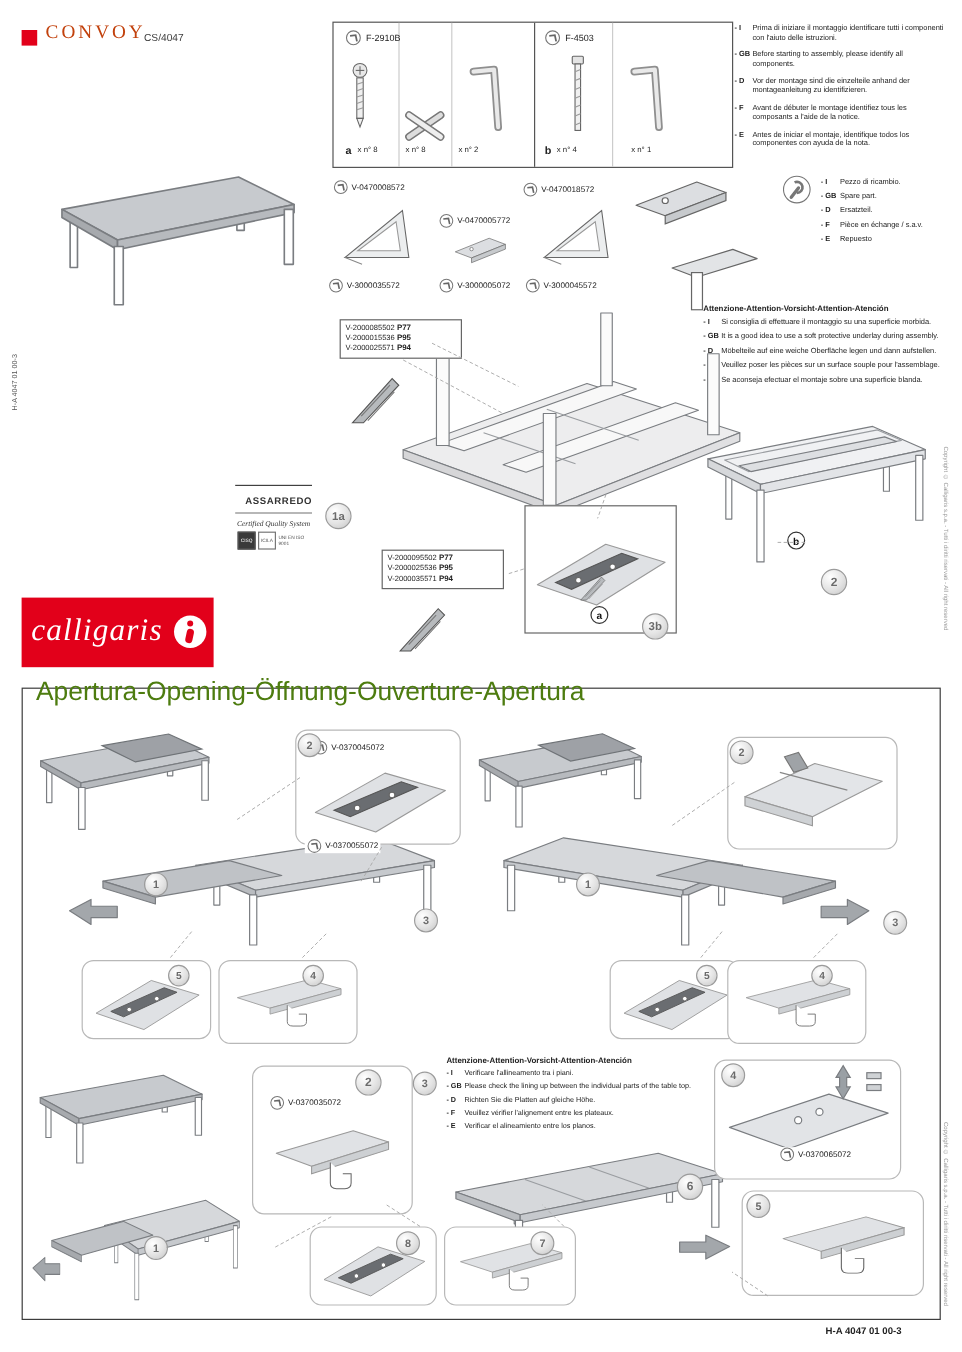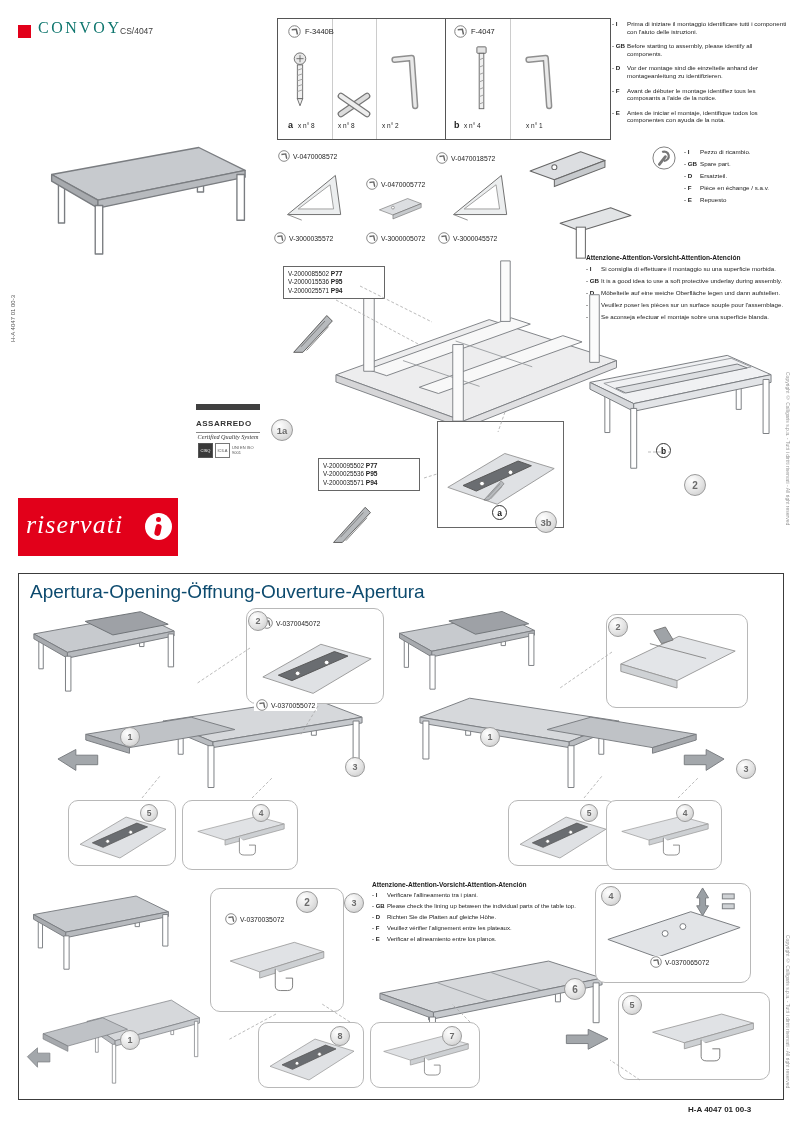--- a/index.html
+++ b/index.html
@@ -183,54 +183,54 @@
     <g id="sym-cornerB" stroke="#666" stroke-width="1">
       <polygon points="8,22 58,6 78,14 28,30" fill="#e2e4e6" stroke-linejoin="round"></polygon>
       <rect x="24" y="26" width="9" height="32" fill="#fff"></rect>
     </g>
   </defs>
 </svg>
 
 <div class="page">
 
   <div class="abs" style="left:18px;top:25px;width:13px;height:13px;background:#e2001a"></div>
-  <span class="abs serif" style="left:38px;top:19px;font-size:16px;letter-spacing:2.5px;color:#0f766e">CONVOY</span>
+  <span class="abs serif" style="left:38px;top:19px;font-size:16px;letter-spacing:2.5px;color:#c2410c">CONVOY</span>
   <span class="abs" style="left:120px;top:26px;font-size:8.5px;color:#3d3d3d">CS/4047</span>
   <div class="vtext up" style="left:10px;top:295px;font-size:6px;color:#555">H-A 4047 01 00-3</div>
 
   <svg class="abs" style="left:38px;top:130px" width="218" height="128" viewBox="0 0 160 95" preserveAspectRatio="none">
       <use href="#sym-table"></use>
     </svg>
 
   <div class="abs" style="left:277px;top:18px;width:334px;height:122px;border:1px solid #555">
     <div class="vl" style="left:54px;top:0;height:120px"></div>
     <div class="vl" style="left:98px;top:0;height:120px"></div>
     <div class="vl" style="left:167px;top:0;height:120px;background:#555"></div>
     <div class="vl" style="left:232px;top:0;height:120px"></div>
     <svg class="abs" style="left:10px;top:6px" width="13" height="13" viewBox="0 0 14 14">
         <use href="#sym-keyc"></use>
       </svg>
-    <span class="abs" style="left:27px;top:8px;font-size:7.5px">F-3440B</span>
+    <span class="abs" style="left:27px;top:8px;font-size:7.5px">F-2910B</span>
     <svg class="abs" style="left:14px;top:32px" width="16" height="58" viewBox="0 0 18 62">
         <use href="#sym-screw"></use>
       </svg>
     <svg class="abs" style="left:58px;top:72px" width="36" height="28" viewBox="0 0 44 34">
         <use href="#sym-dowel"></use>
       </svg>
     <svg class="abs" style="left:108px;top:30px" width="36" height="66" viewBox="0 0 42 72">
         <use href="#sym-allen"></use>
       </svg>
     <span class="abs" style="left:10px;top:101px;font-size:9px;font-weight:bold">a</span>
     <span class="abs" style="left:20px;top:103px;font-size:6.5px">x n° 8</span>
     <span class="abs" style="left:60px;top:103px;font-size:6.5px">x n° 8</span>
     <span class="abs" style="left:104px;top:103px;font-size:6.5px">x n° 2</span>
     <svg class="abs" style="left:176px;top:6px" width="13" height="13" viewBox="0 0 14 14">
         <use href="#sym-keyc"></use>
       </svg>
-    <span class="abs" style="left:193px;top:8px;font-size:7.5px">F-4047</span>
+    <span class="abs" style="left:193px;top:8px;font-size:7.5px">F-4503</span>
     <svg class="abs" style="left:196px;top:26px" width="15" height="72" viewBox="0 0 16 78">
         <use href="#sym-bolt"></use>
       </svg>
     <svg class="abs" style="left:242px;top:30px" width="36" height="66" viewBox="0 0 42 72">
         <use href="#sym-allen"></use>
       </svg>
     <span class="abs" style="left:176px;top:101px;font-size:9px;font-weight:bold">b</span>
     <span class="abs" style="left:186px;top:103px;font-size:6.5px">x n° 4</span>
     <span class="abs" style="left:248px;top:103px;font-size:6.5px">x n° 1</span>
   </div>
@@ -397,40 +397,40 @@
   <svg class="abs" style="left:330px;top:502px" width="44" height="44" viewBox="0 0 50 50">
       <use href="#sym-wedge"></use>
     </svg>
 
   <svg class="abs" style="left:576px;top:338px" width="204" height="164" viewBox="0 0 205 170" preserveAspectRatio="none">
       <use href="#sym-tableframe"></use>
     </svg>
   <div class="letterb" style="left:656px;top:443px;width:15px;height:15px;font-size:8.5px">b</div>
   <div class="badge" style="left:684px;top:474px;width:22px;height:22px;font-size:10px">2</div>
 
-  <div class="abs" style="left:196px;top:404px;width:64px;border-top:6px solid #404040;border-bottom:1px solid #888;padding:2px 0;text-align:left">
+  <div class="abs" style="left:196px;top:404px;width:64px;border-top:1px solid #404040;border-bottom:1px solid #888;padding:2px 0;text-align:right">
     <span style="font-size:8px;font-weight:bold;letter-spacing:0.5px;color:#333">ASSARREDO</span>
   </div>
   <div class="abs serif" style="left:196px;top:433px;width:64px;font-size:6.2px;font-style:italic;text-align:center;color:#333">Certified Quality System</div>
   <div class="abs" style="left:198px;top:443px;display:flex;gap:2px;align-items:flex-start">
     <div style="width:15px;height:15px;border:1px solid #555;background:#3a3a3a;color:#fff;font-size:4px;display:flex;align-items:center;justify-content:center">CISQ</div>
     <div style="width:15px;height:15px;border:1px solid #777;display:flex;align-items:center;justify-content:center;font-size:4px;color:#555">ICILA</div>
     <div style="font-size:4px;color:#555;width:28px;line-height:5px;padding-top:2px">UNI EN ISO 9001</div>
   </div>
   <div class="abs" style="left:18px;top:498px;width:160px;height:58px;background:#e2001a">
-    <span class="serif" style="position:absolute;left:8px;top:12px;color:#fff;font-size:26px;font-style:italic;letter-spacing:1px">riservati</span>
+    <span class="serif" style="position:absolute;left:8px;top:12px;color:#fff;font-size:26px;font-style:italic;letter-spacing:1px">calligaris</span>
     <span style="position:absolute;right:6px;top:15px;width:27px;height:27px;background:#fff;border-radius:50%">
       <span style="position:absolute;left:11px;top:4px;width:5px;height:5px;background:#e2001a;border-radius:50%"></span>
       <span style="position:absolute;left:10px;top:11px;width:6px;height:12px;background:#e2001a;border-radius:3px;transform:rotate(12deg)"></span>
     </span>
   </div>
   <div class="vtext" style="left:785px;top:372px;font-size:5px;color:#999">Copyright © Calligaris s.p.a. - Tutti i diritti riservati - All right reserved</div>
 
   <div class="abs" style="left:18px;top:573px;width:766px;height:527px;border:1.5px solid #3c3c3c"></div>
-  <div class="abs" style="left:30px;top:581px;font-size:19px;color:#0c4a6e">Apertura-Opening-Öffnung-Ouverture-Apertura</div>
+  <div class="abs" style="left:30px;top:563px;font-size:22px;color:#4d7c0f">Apertura-Opening-Öffnung-Ouverture-Apertura</div>
 
   <svg class="abs" style="left:24px;top:602px" width="158" height="92" viewBox="0 0 160 95" preserveAspectRatio="none">
       <use href="#sym-tableleaf"></use>
     </svg>
   <div class="callout" style="left:246px;top:608px;width:138px;height:96px">
     <div class="plabel" style="position:absolute;left:14px;top:8px">
         <svg class="keyc" viewBox="0 0 14 14">
           <use href="#sym-keyc"></use>
         </svg>
         <span>V-0370045072</span>

